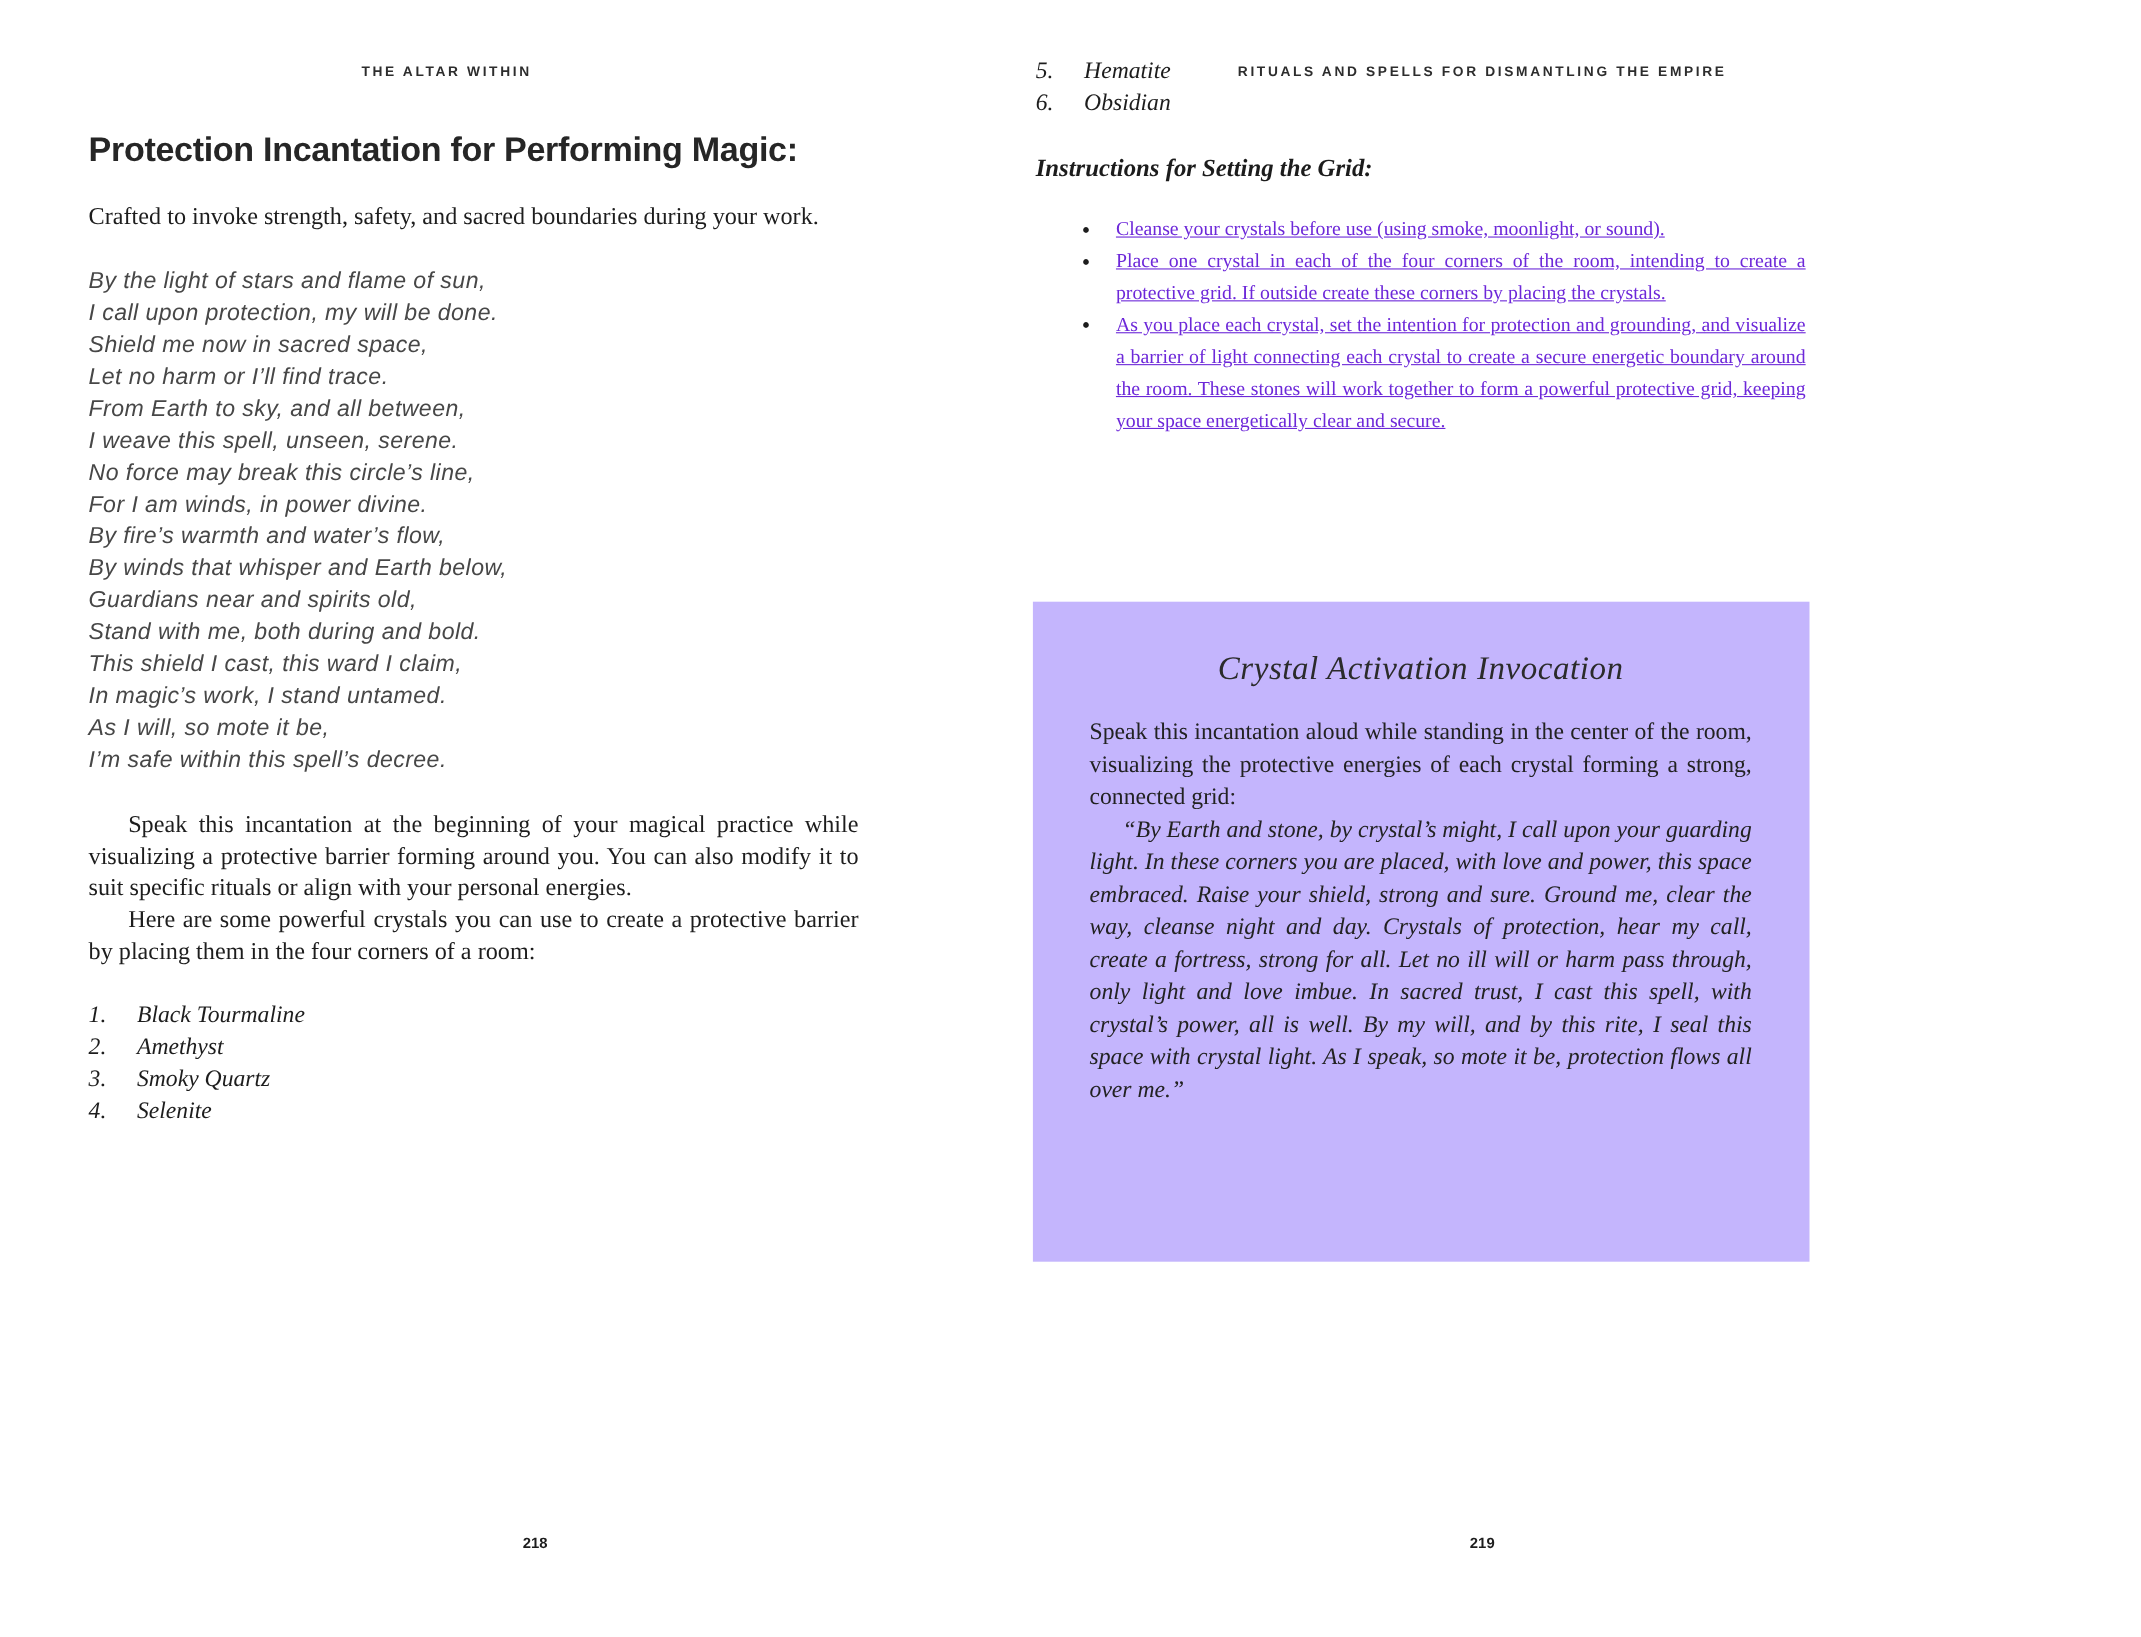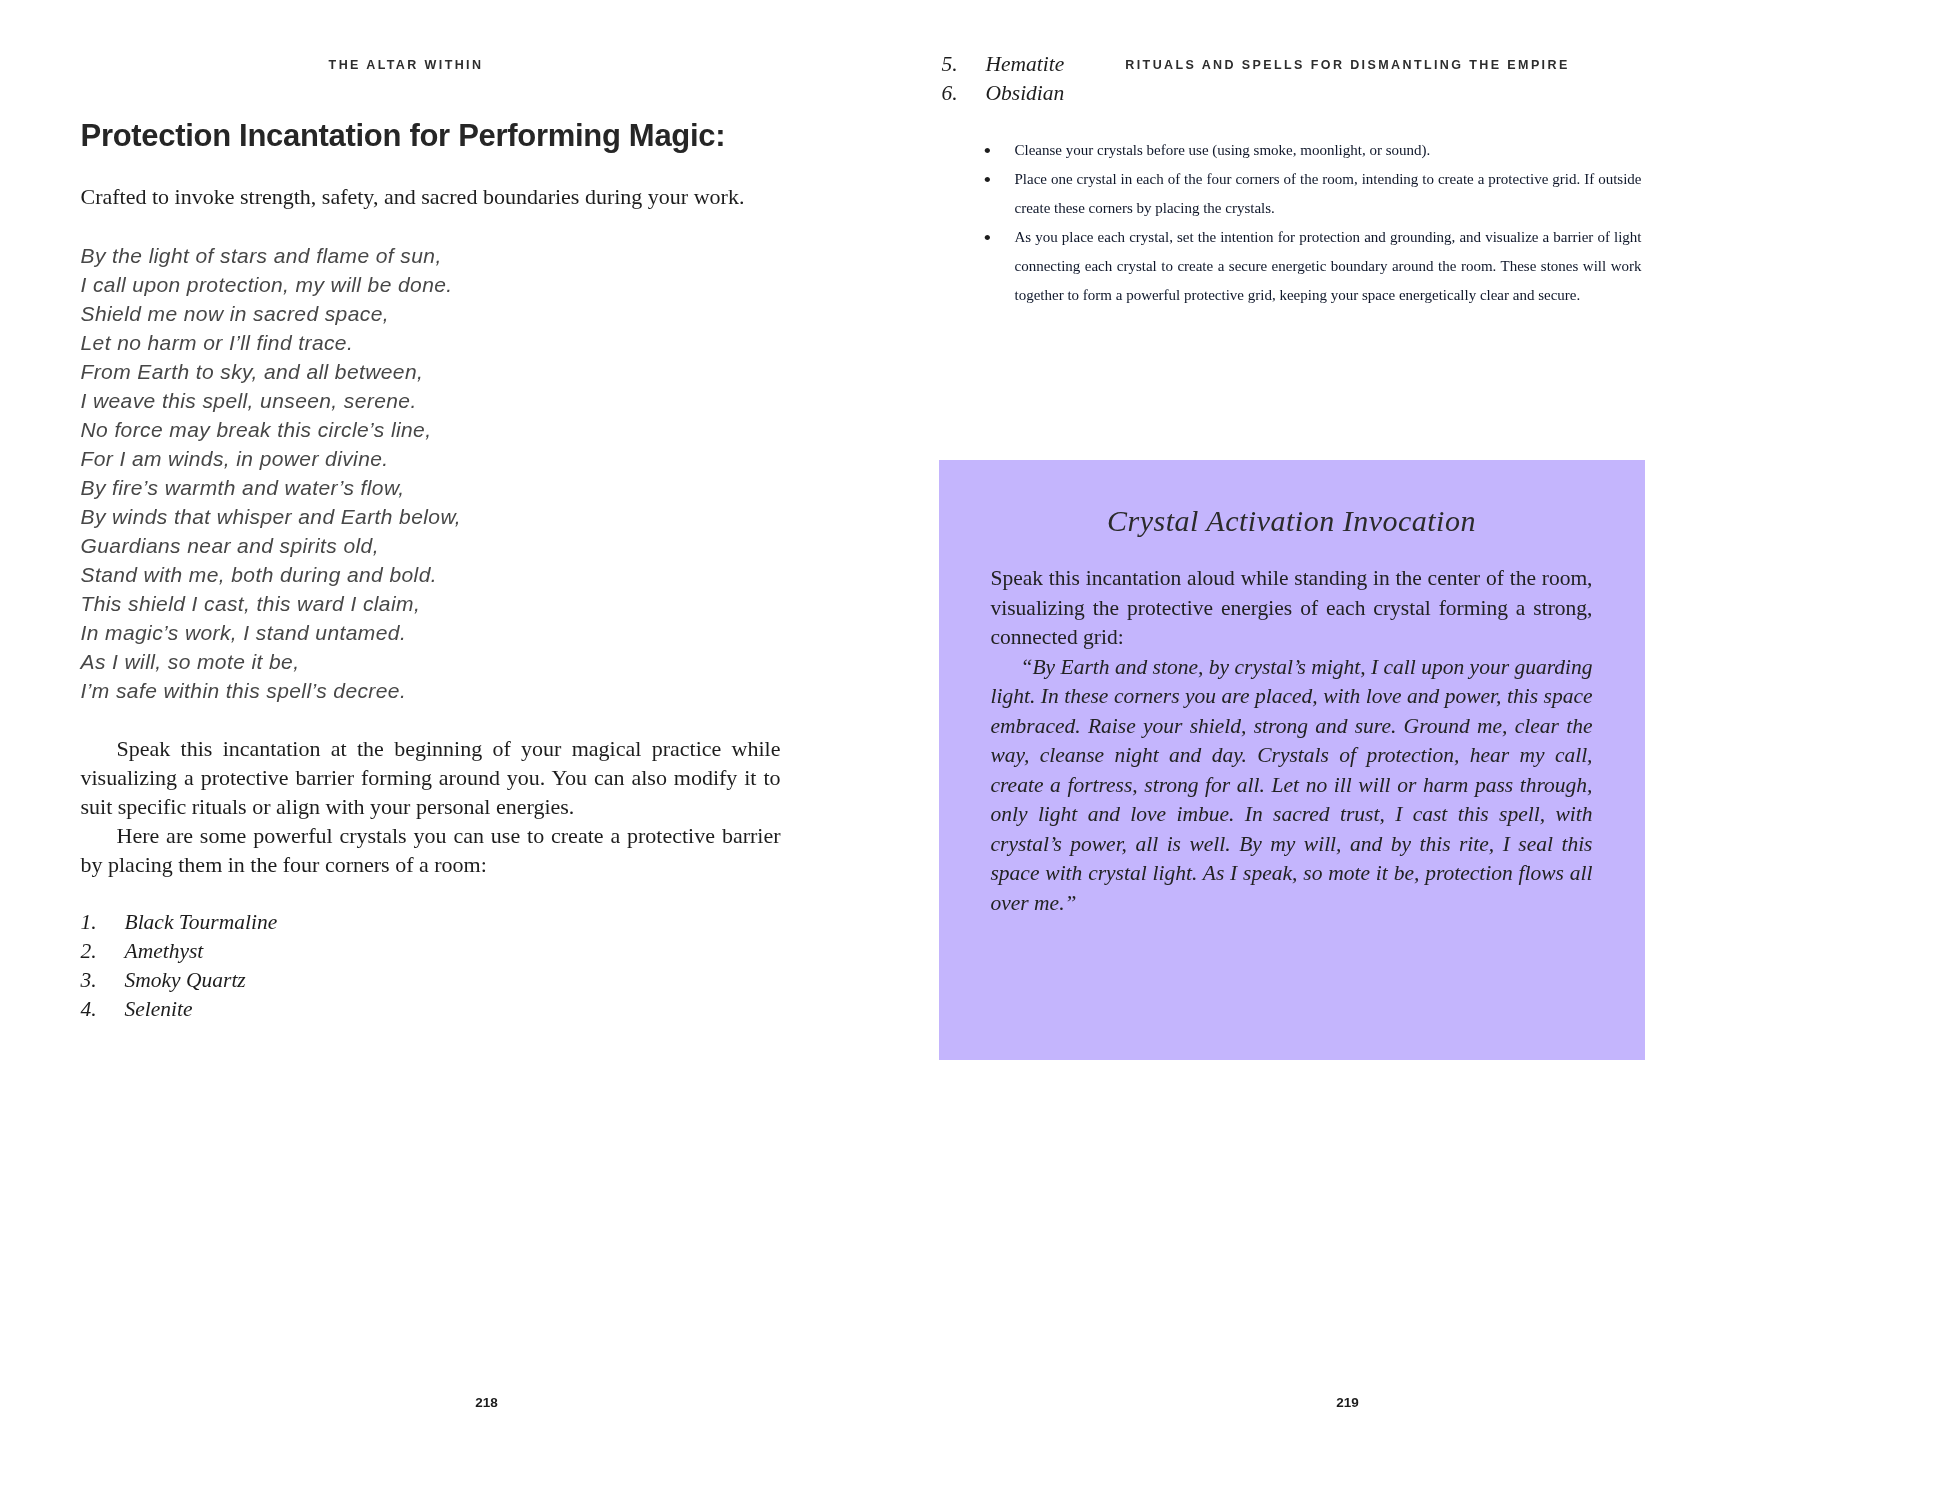--- a/index.html
+++ b/index.html
@@ -83,23 +83,24 @@
   }
   .bullet-list { margin-top: 28px; }
   .bullet-row { display: flex; padding-left: 42px; }
   .bullet-marker {
     flex: 0 0 31px; width: 31px;
     font-size: 22px; line-height: 29px;
     color: #1d1d1d;
   }
   .bullet-text {
     flex: 1;
-    font-size: 15px; line-height: 29px;
-    text-align: justify;
-    color: #0f172a;
+    font-size: 18px; line-height: 29px;
+    text-align: justify;
+    color: #6d28d9;
+    text-decoration: underline;
   }
   .invocation-box {
     margin-top: 150px;
     box-sizing: border-box;
     width: 706px;
     margin-left: -3px;
     min-height: 600px;
     background: #c4b5fd;
     padding: 44px 52px 58px 52px;
   }
@@ -210,20 +211,21 @@
         <div class="crystal-row">
           <span class="crystal-num">5.</span>
           <span class="crystal-name">Hematite</span>
         </div>
         <div class="crystal-row">
           <span class="crystal-num">6.</span>
           <span class="crystal-name">Obsidian</span>
         </div>
       </div>
 
+      <p class="instructions-heading">Instructions for Setting the Grid:</p>
 
       <div class="bullet-list">
         <div class="bullet-row">
           <span class="bullet-marker">•</span>
           <span class="bullet-text">Cleanse your crystals before use (using smoke, moonlight, or sound).</span>
         </div>
         <div class="bullet-row">
           <span class="bullet-marker">•</span>
           <span class="bullet-text">Place one crystal in each of the four corners of the room, intending to create a protective grid. If outside create these corners by placing the crystals.</span>
         </div>

